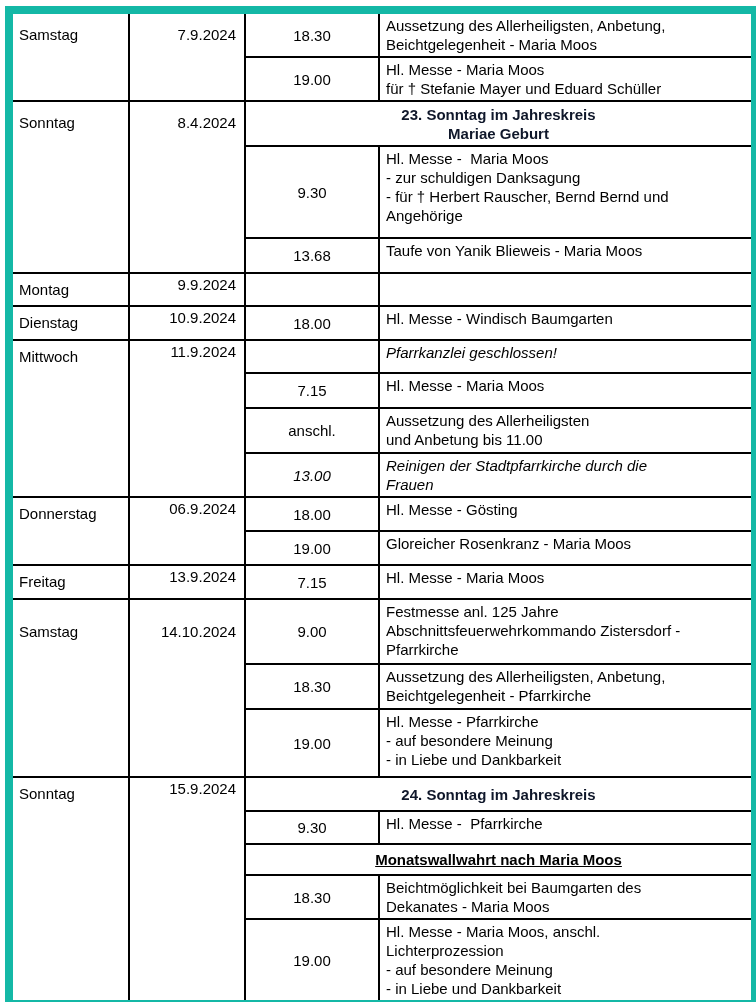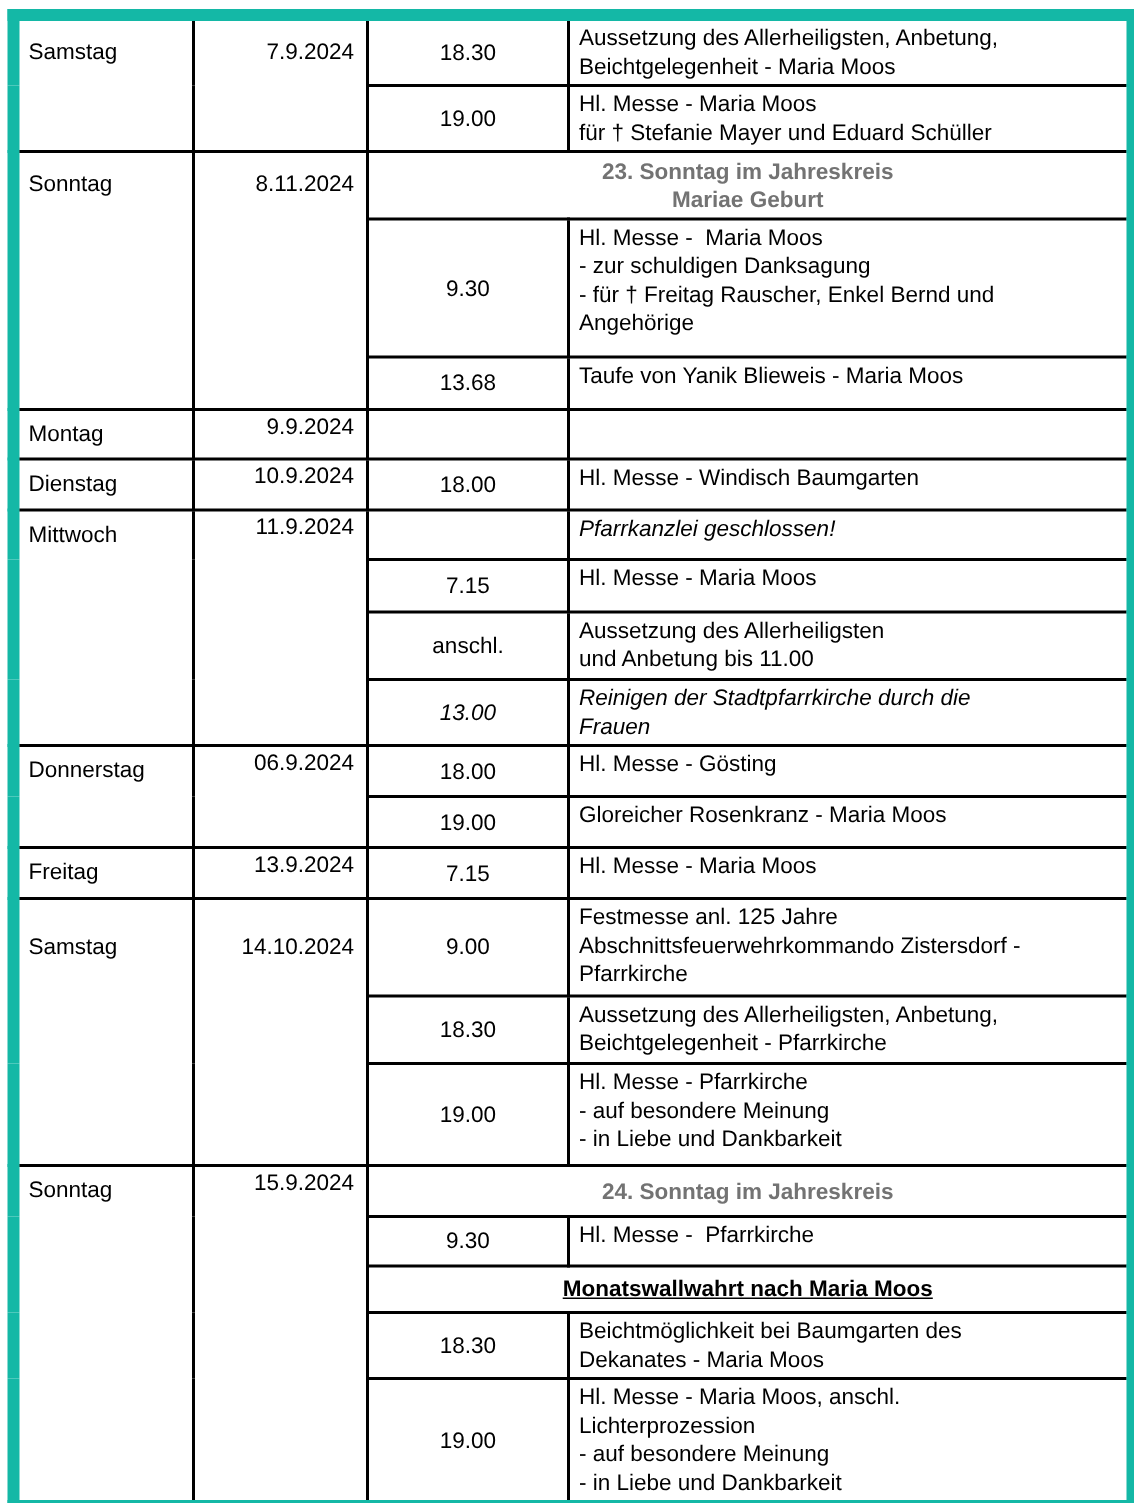--- a/index.html
+++ b/index.html
@@ -29,21 +29,21 @@
     box-sizing: border-box;
   }
   .c-day  { vertical-align: top; text-align: left;  padding-top: 6px; }
   .c-date { vertical-align: top; text-align: right; padding-top: 1px; padding-right: 8px; }
   .pt11   { padding-top: 11px; }
   .pt22   { padding-top: 22px; }
   .c-time { vertical-align: middle; text-align: center; }
   .c-desc { vertical-align: top; text-align: left; }
   .c-desc div { white-space: pre-wrap; }
   .sunday {
-    color: #737373;
+    color: #0f172a;
     font-weight: bold;
     text-align: center;
     vertical-align: middle;
   }
   .bold-center {
     font-weight: bold;
     text-align: center;
     vertical-align: middle;
     text-decoration: underline;
   }
@@ -79,32 +79,32 @@
     <tr class="rh42">
       <td class="c-time">19.00</td>
       <td class="c-desc">
         <div>Hl. Messe - Maria Moos</div>
         <div>für † Stefanie Mayer und Eduard Schüller</div>
       </td>
     </tr>
 
     <tr class="rh45">
       <td class="c-day pt11" rowspan="3">Sonntag</td>
-      <td class="c-date pt11" rowspan="3">8.11.2024</td>
+      <td class="c-date pt11" rowspan="3">8.4.2024</td>
       <td class="sunday" colspan="2">
         <div>23. Sonntag im Jahreskreis</div>
         <div>Mariae Geburt</div>
       </td>
     </tr>
     <tr class="rh92">
       <td class="c-time">9.30</td>
       <td class="c-desc">
         <div>Hl. Messe -  Maria Moos</div>
         <div>- zur schuldigen Danksagung</div>
-        <div>- für † Freitag Rauscher, Enkel Bernd und</div>
+        <div>- für † Herbert Rauscher, Bernd Bernd und</div>
         <div>Angehörige</div>
       </td>
     </tr>
     <tr class="rh35">
       <td class="c-time">13.68</td>
       <td class="c-desc">
         <div>Taufe von Yanik Blieweis - Maria Moos</div>
       </td>
     </tr>
 

